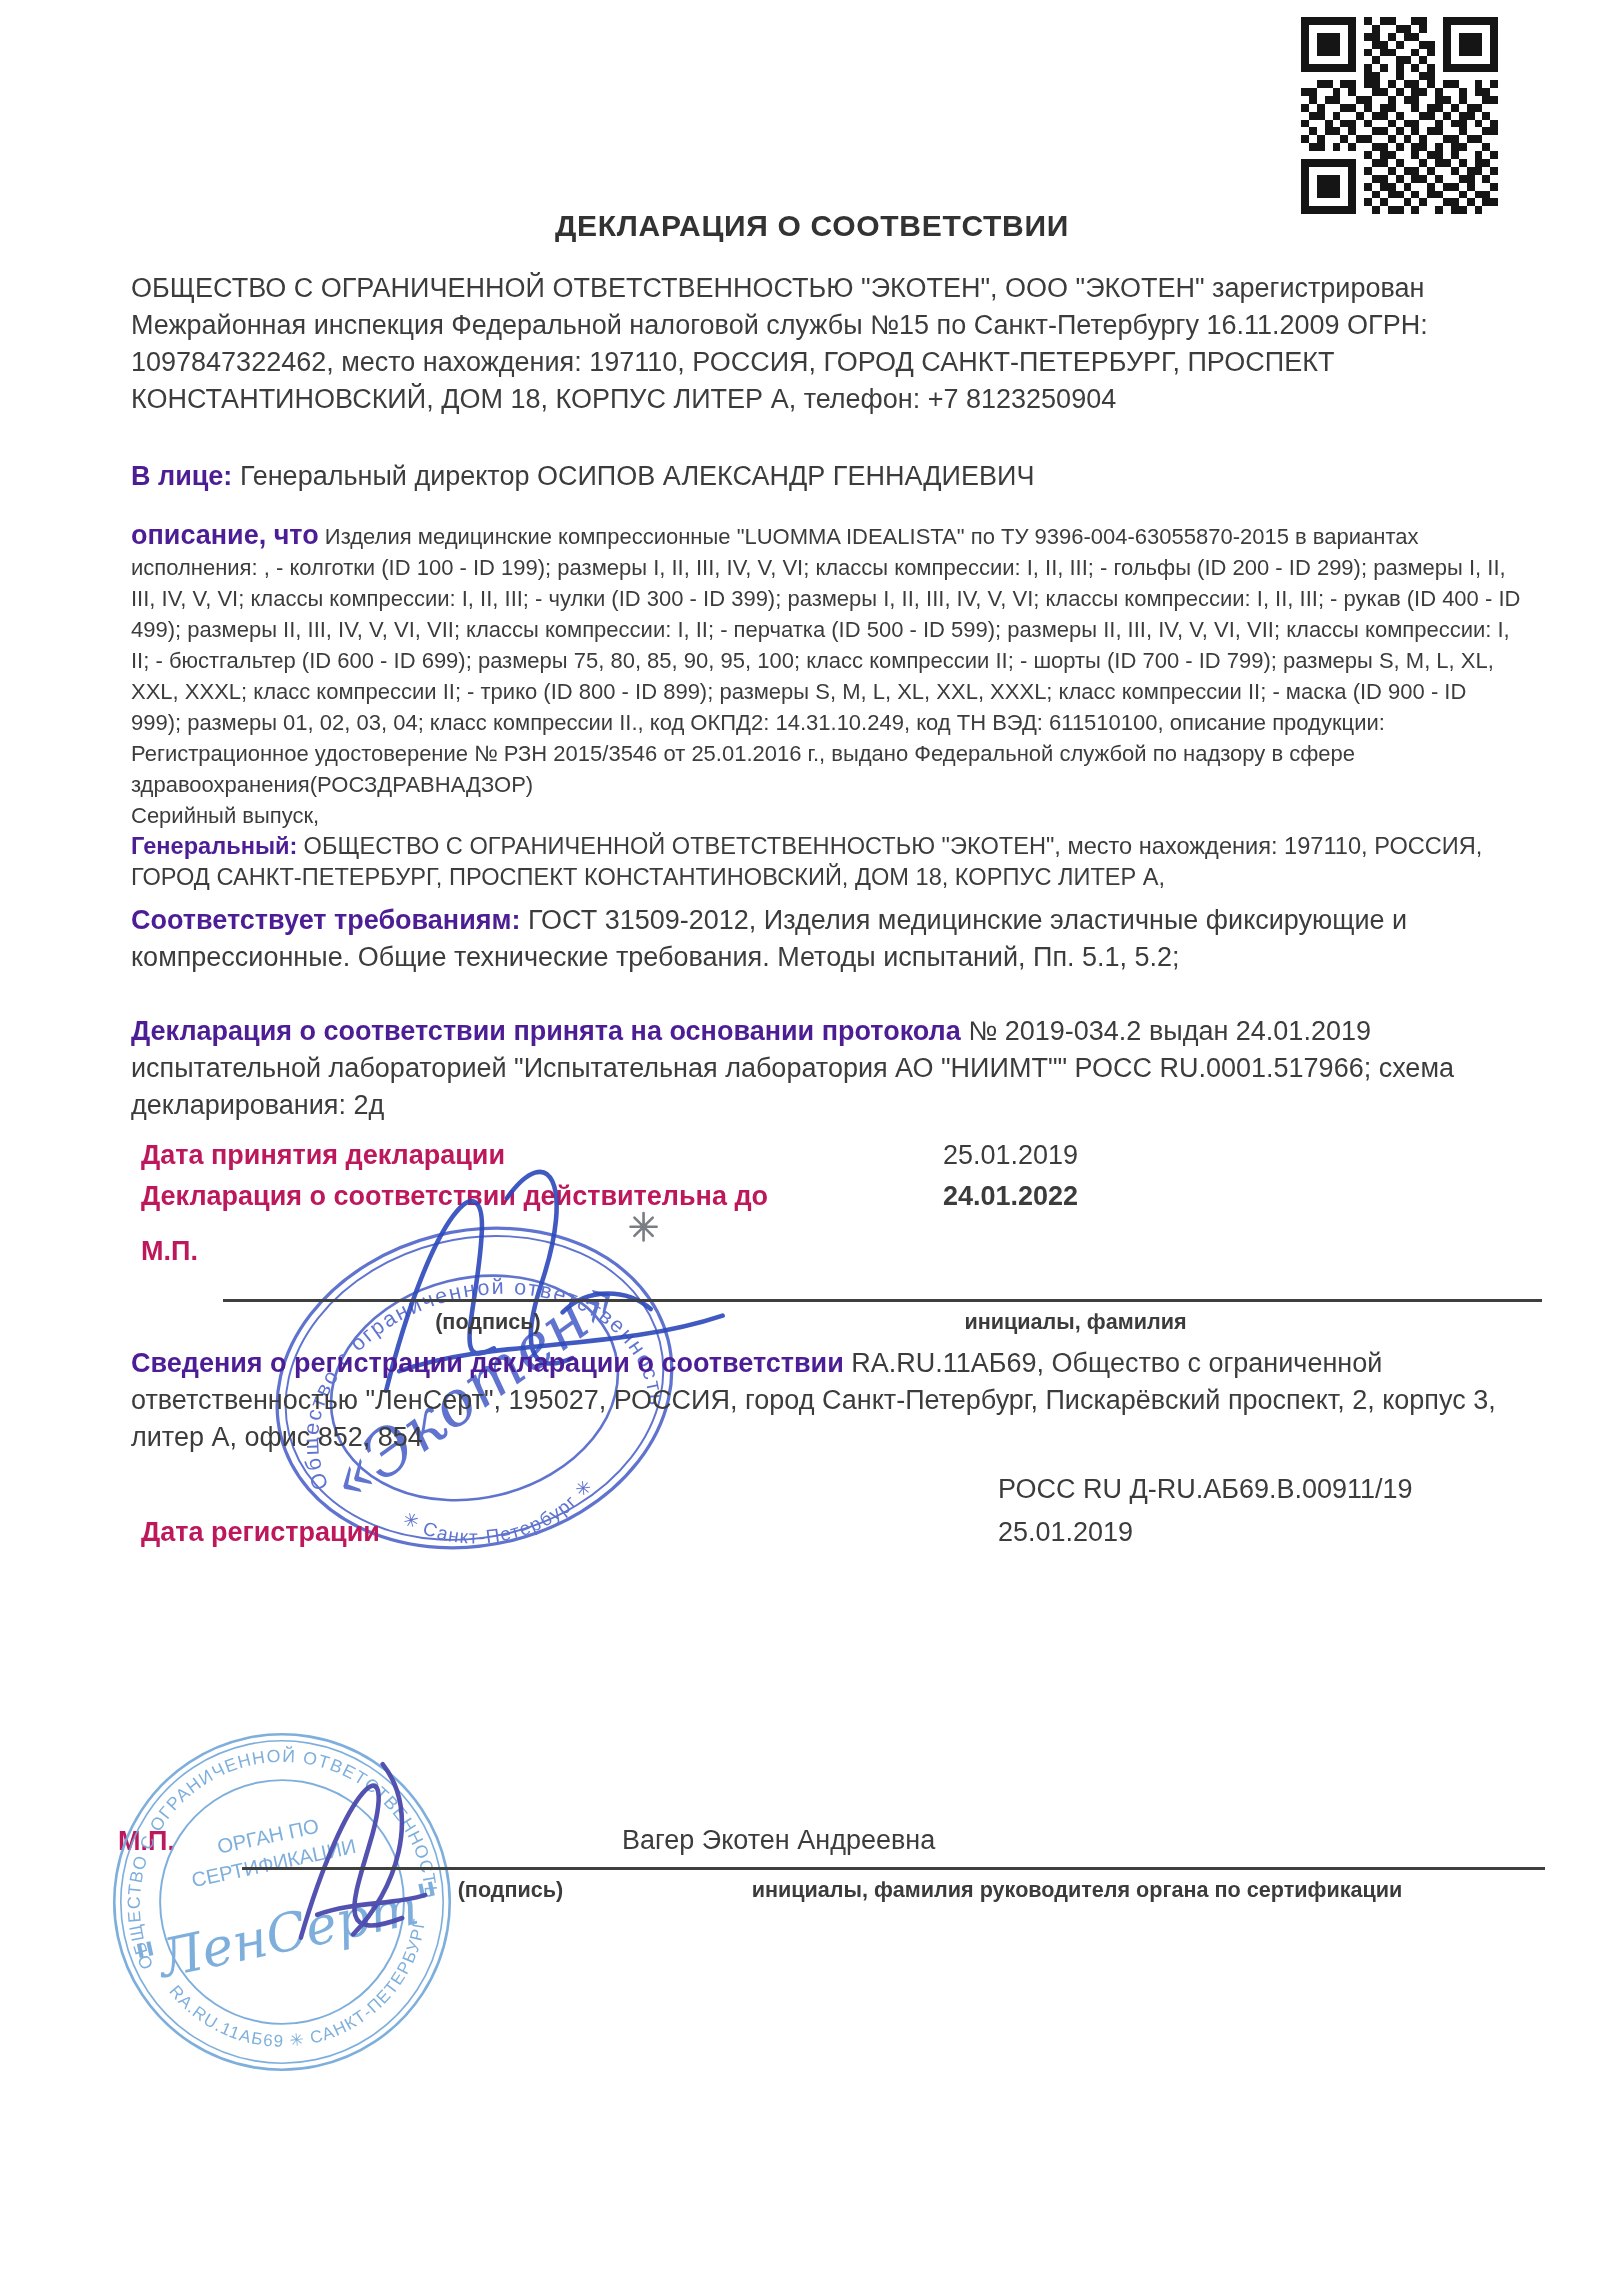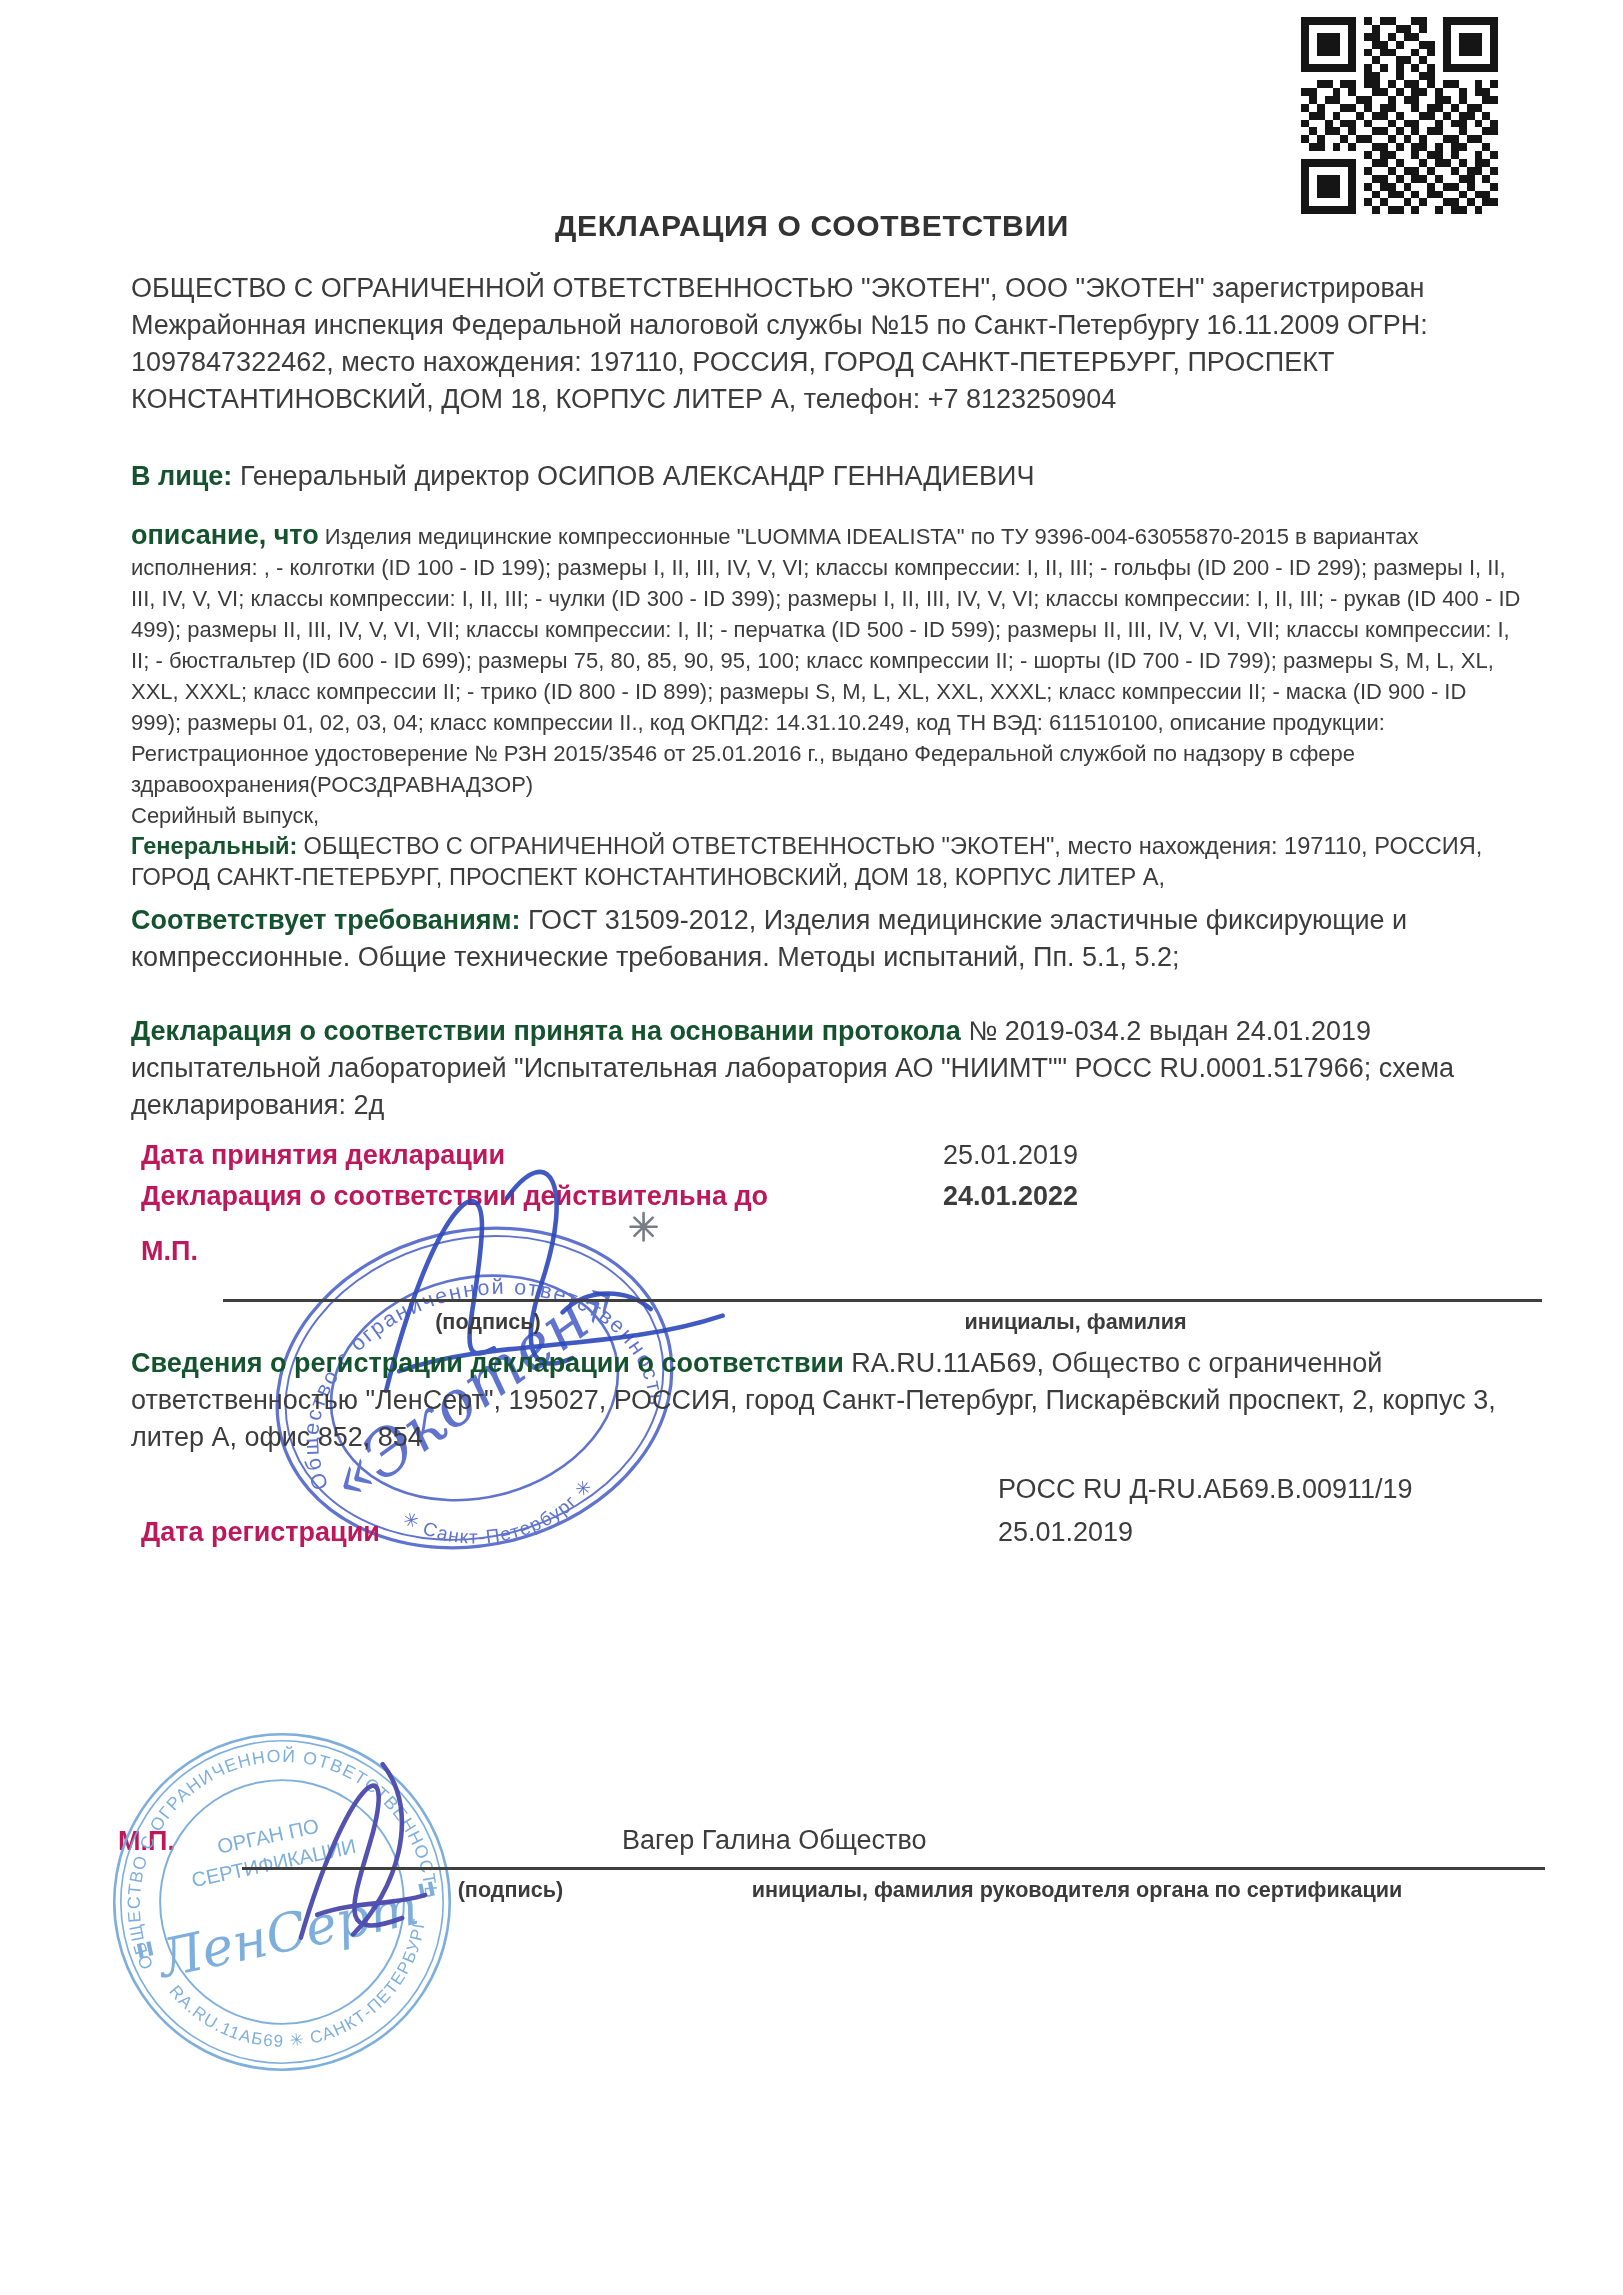--- a/index.html
+++ b/index.html
@@ -4,21 +4,21 @@
 <style>
   html,body{margin:0;padding:0;background:#e8e8e8;}
   .page{
     position:relative;width:1624px;height:2295px;background:#ffffff;
     font-family:"Liberation Sans", sans-serif;color:#3a3a3a;overflow:hidden;
   }
   .abs{position:absolute;}
   .title{font-size:30px;font-weight:700;letter-spacing:0.7px;text-align:center;color:#333;}
   .body-text{font-size:27px;line-height:37px;color:#3c3c3c;}
   .small-text{font-size:22px;line-height:31px;color:#3c3c3c;}
-  .lead{font-weight:700;color:#14532d;}
+  .lead{font-weight:700;color:#4c1d95;}
   .label{font-size:27px;font-weight:700;color:#be185d;}
   .value{font-size:27px;color:#3c3c3c;}
   .caption{font-size:21.6px;font-weight:700;color:#3c3c3c;text-align:center;}
   .podpis{font-size:21.6px;font-weight:700;color:#3c3c3c;text-align:center;}
   .rule{position:absolute;height:3.3px;background:#3f3f3f;}
   .name-over-line{font-size:27px;color:#3c3c3c;}
   
   .qr{font-size:0;line-height:0;}
   .qr-row{height:7.9px;white-space:nowrap;}
   .qr-cell{display:inline-block;width:7.9px;height:7.9px;}
@@ -166,18 +166,18 @@
     <g fill="none" stroke="#4b49ac" stroke-width="7" stroke-linecap="round">
       <path d="M 70 320 C 140 80 215 25 180 160 C 152 260 118 330 225 290"></path>
       <path d="M 195 55 C 255 130 215 250 150 315"></path>
       <path d="M 95 285 C 150 265 210 270 260 255"></path>
     </g>
   </svg>
 
   <div class="rule" style="left:242px;top:1867px;width:537px;"></div>
   <div class="abs podpis" style="left:242px;top:1877px;width:537px;">(подпись)</div>
 
-  <div class="abs name-over-line" style="left:622px;top:1825px;">Вагер Галина Общество</div>
+  <div class="abs name-over-line" style="left:622px;top:1825px;">Вагер Экотен Андреевна</div>
   <div class="rule" style="left:609px;top:1867px;width:936px;"></div>
   <div class="abs caption" style="left:609px;top:1877px;width:936px;">инициалы, фамилия руководителя органа по сертификации</div>
 
 </div>
 
 
 </body></html>

